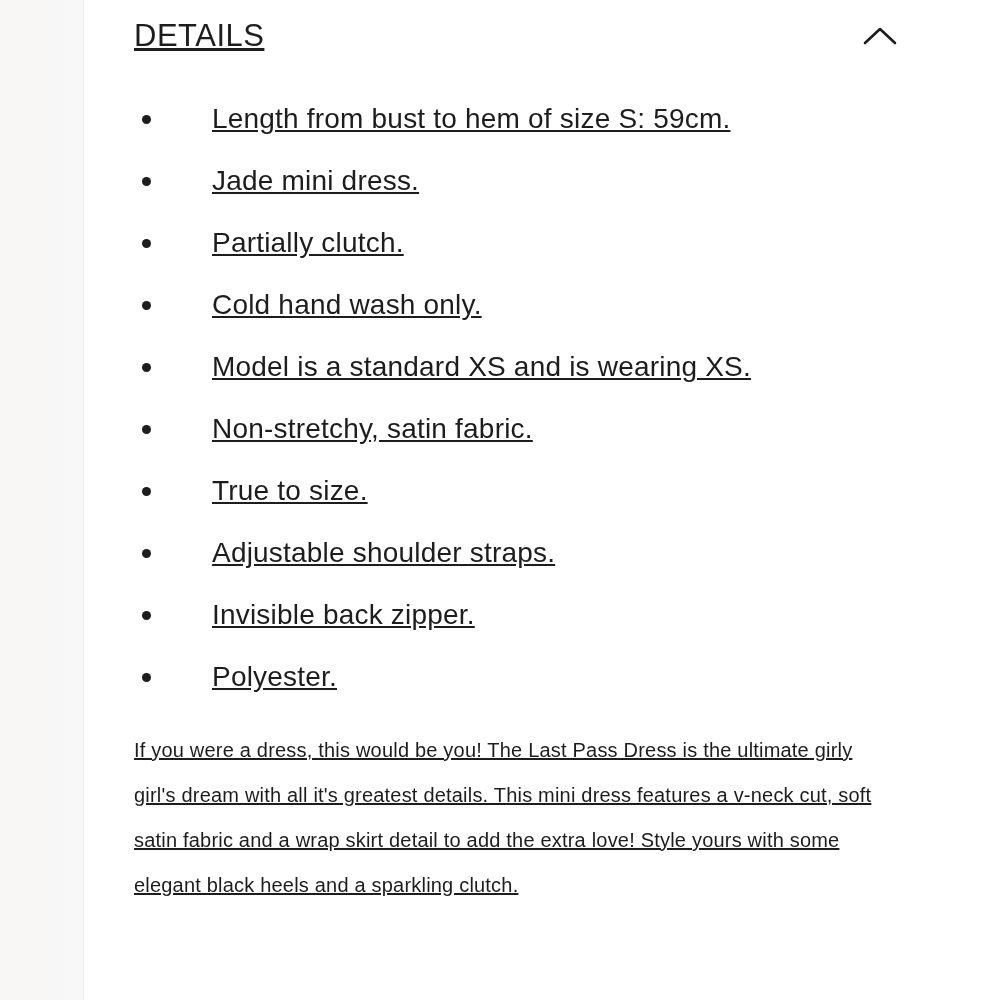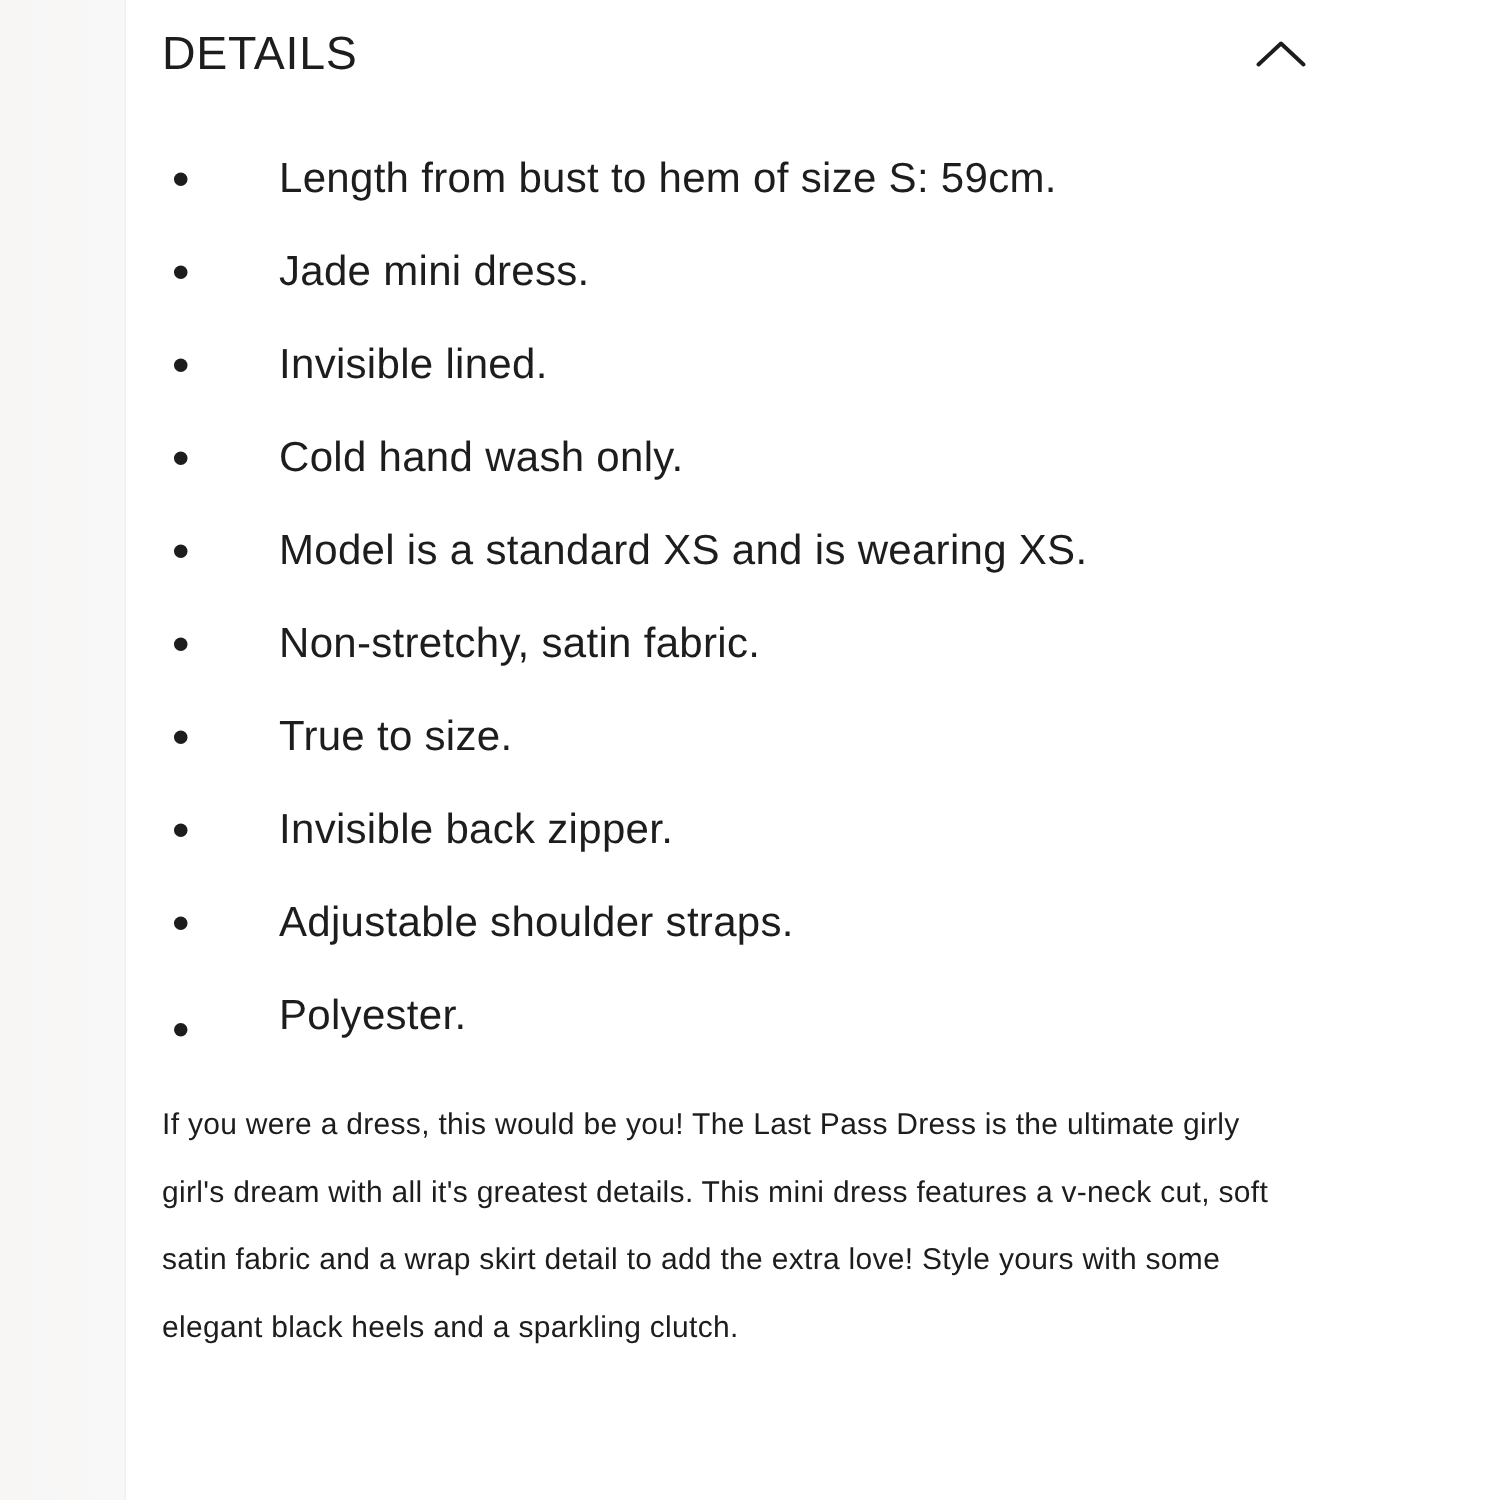--- a/index.html
+++ b/index.html
@@ -22,23 +22,24 @@
   .left-edge {
     position: absolute;
     left: 0; top: 0;
     width: 84px; height: 1000px;
     background: linear-gradient(to right, var(--edge), #f9f8f8);
     border-right: 1px solid rgba(0,0,0,0.025);
   }
 
   .content {
     position: absolute;
-    left: 108px;
+    left: 134px;
     top: 0;
     width: 765px;
+    text-decoration: underline;
   }
 
   .accordion-header {
     margin-top: 16px;
     height: 40px;
     display: flex;
     align-items: center;
     justify-content: space-between;
     cursor: pointer;
   }
@@ -67,21 +68,21 @@
   }
   ul.details-list li {
     display: flex;
     align-items: flex-start;
     padding-left: 8px;
     font-size: 28px;
     line-height: 28px;
     margin-bottom: 34px;
     gap: 36px;
   }
-  ul.details-list li:last-child { margin-bottom: 0; align-items: flex-end; }
+  ul.details-list li:last-child { margin-bottom: 0; }
   .dot {
     flex: 0 0 auto;
     width: 9px;
     height: 9px;
     border-radius: 50%;
     background: var(--text);
     margin-top: 10px;
     margin-right: 25px;
   }
   .li-text { letter-spacing: 0.2px; }
@@ -118,45 +119,45 @@
         <li>
           <span class="dot"></span>
           <span class="li-text">Length from bust to hem of size S: 59cm.</span>
         </li>
         <li>
           <span class="dot"></span>
           <span class="li-text">Jade mini dress.</span>
         </li>
         <li>
           <span class="dot"></span>
-          <span class="li-text">Invisible lined.</span>
+          <span class="li-text">Partially clutch.</span>
         </li>
         <li>
           <span class="dot"></span>
           <span class="li-text">Cold hand wash only.</span>
         </li>
         <li>
           <span class="dot"></span>
           <span class="li-text">Model is a standard XS and is wearing XS.</span>
         </li>
         <li>
           <span class="dot"></span>
           <span class="li-text">Non-stretchy, satin fabric.</span>
         </li>
         <li>
           <span class="dot"></span>
           <span class="li-text">True to size.</span>
         </li>
         <li>
           <span class="dot"></span>
-          <span class="li-text">Invisible back zipper.</span>
+          <span class="li-text">Adjustable shoulder straps.</span>
         </li>
         <li>
           <span class="dot"></span>
-          <span class="li-text">Adjustable shoulder straps.</span>
+          <span class="li-text">Invisible back zipper.</span>
         </li>
         <li>
           <span class="dot"></span>
           <span class="li-text">Polyester.</span>
         </li>
       </ul>
 
     <p class="description">If you were a dress, this would be you! The Last Pass Dress is the ultimate girly girl's dream with all it's greatest details. This mini dress features a v-neck cut, soft satin fabric and a wrap skirt detail to add the extra love! Style yours with some elegant black heels and a sparkling clutch.</p>
 
   </section>

